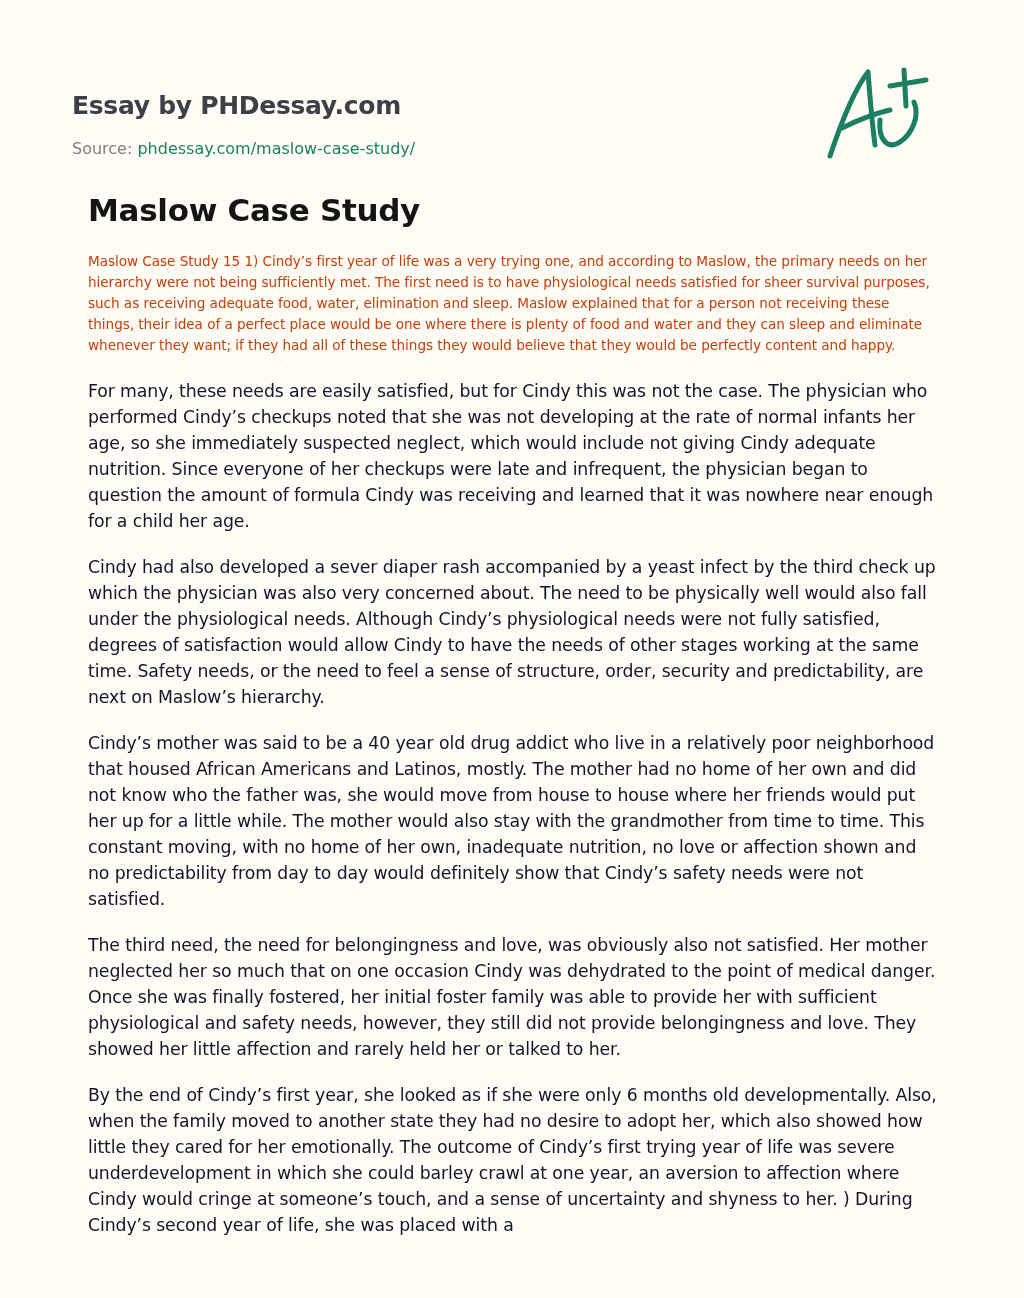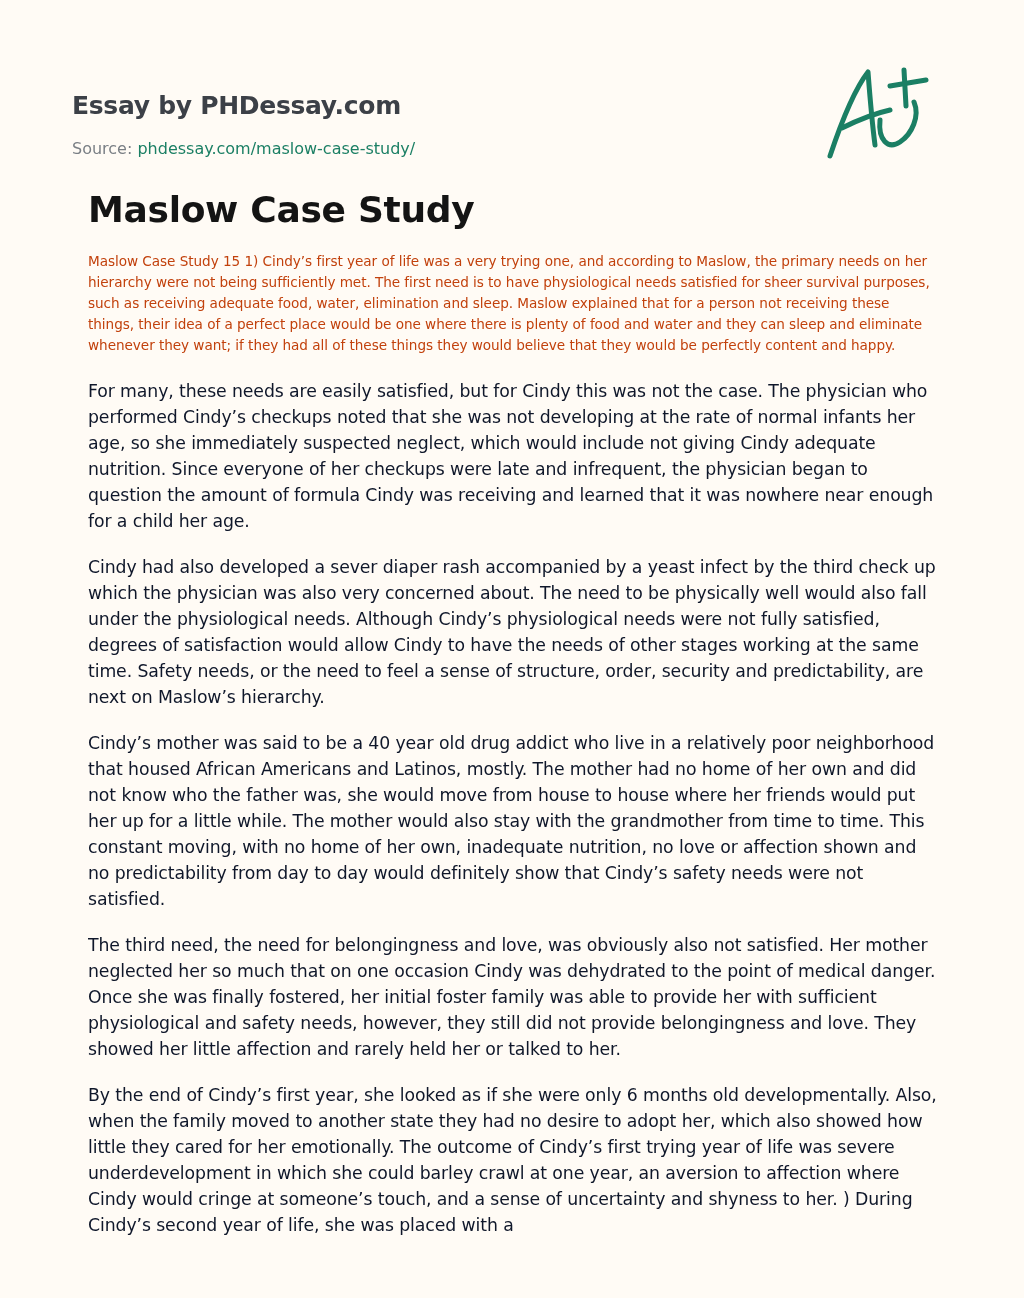--- a/index.html
+++ b/index.html
@@ -45,21 +45,21 @@
     left: 820px;
     top: 60px;
     width: 115px;
     height: 105px;
   }
   .title {
     position: absolute;
     left: 88px;
     top: 188px;
     margin: 0;
-    font-size: 36px;
+    font-size: 31px;
     font-weight: bold;
     color: #141414;
     letter-spacing: -0.3px;
     line-height: 44px;
   }
   .content {
     position: absolute;
     left: 88px;
     top: 251px;
     width: 850px;

